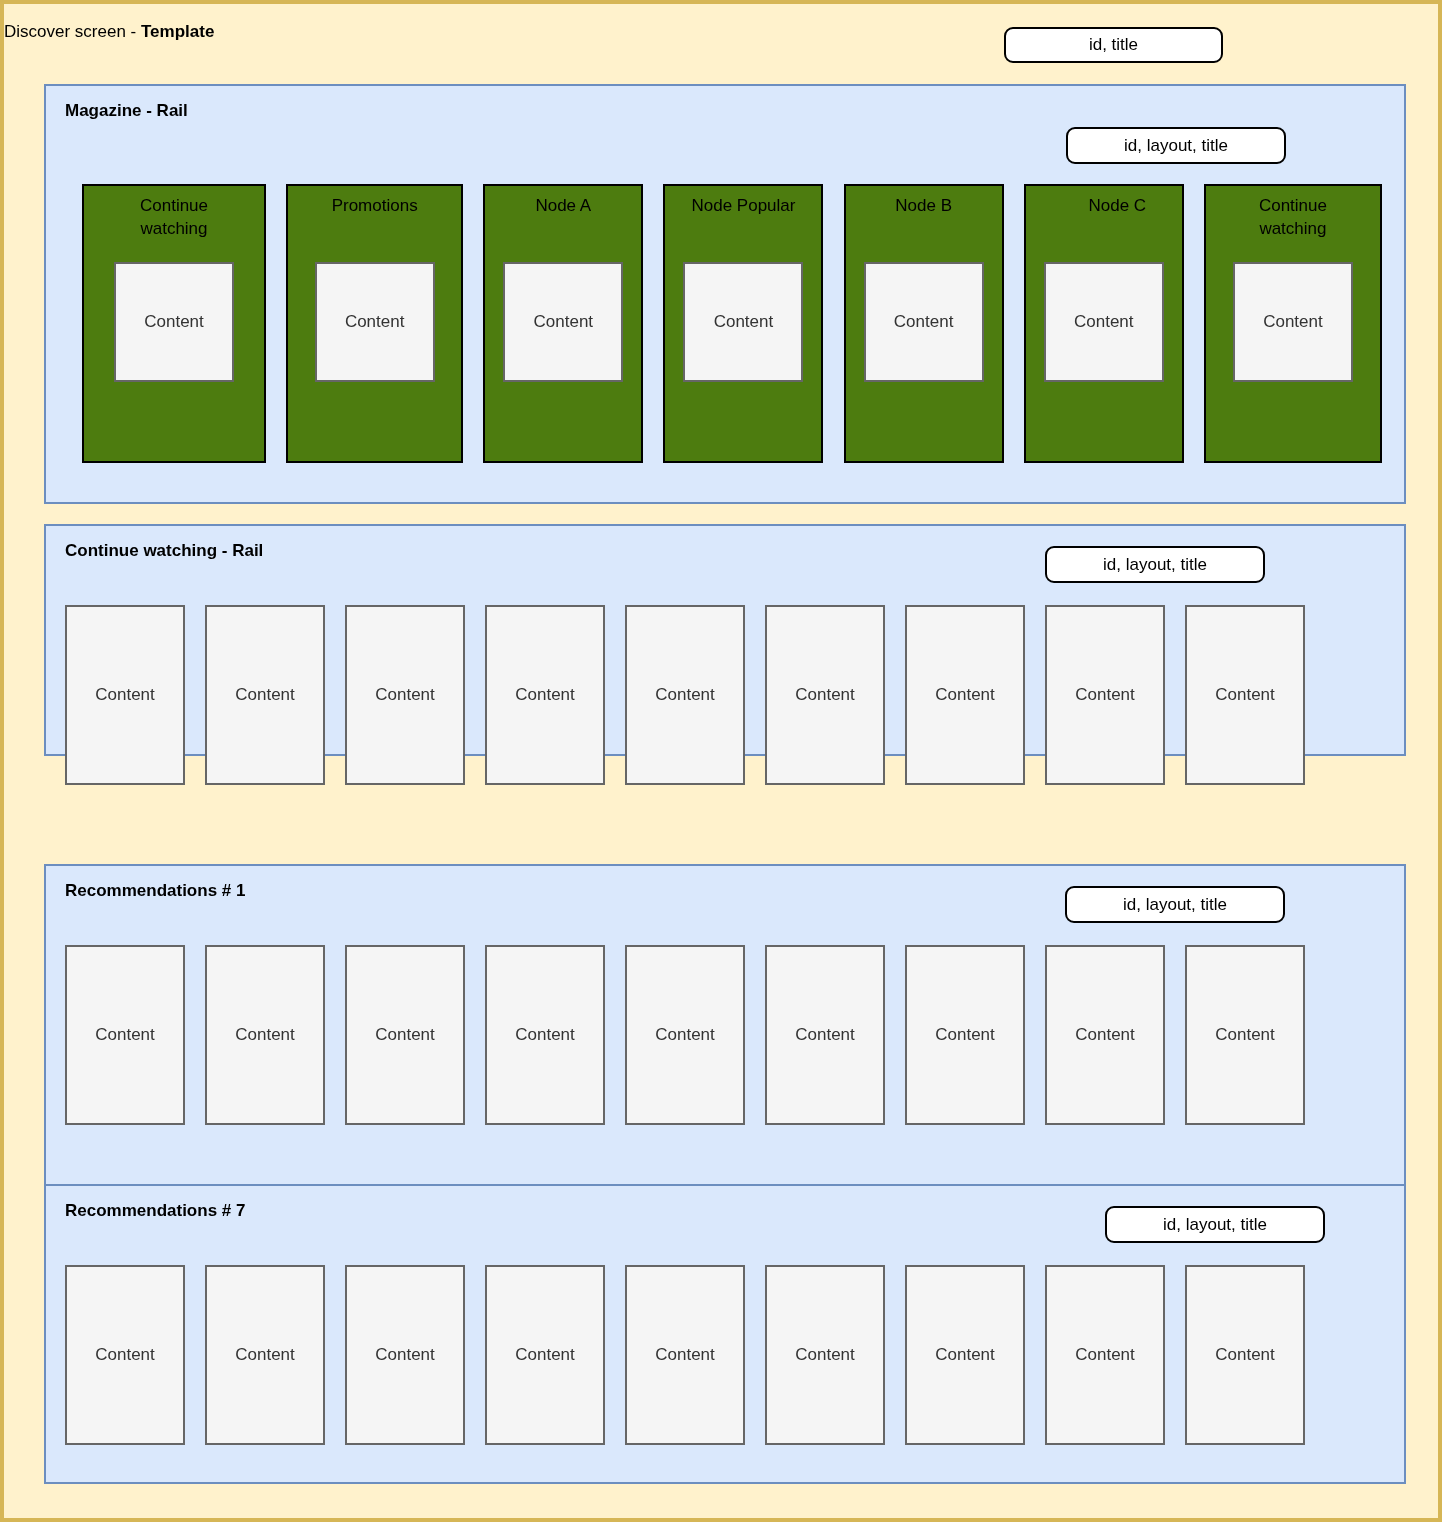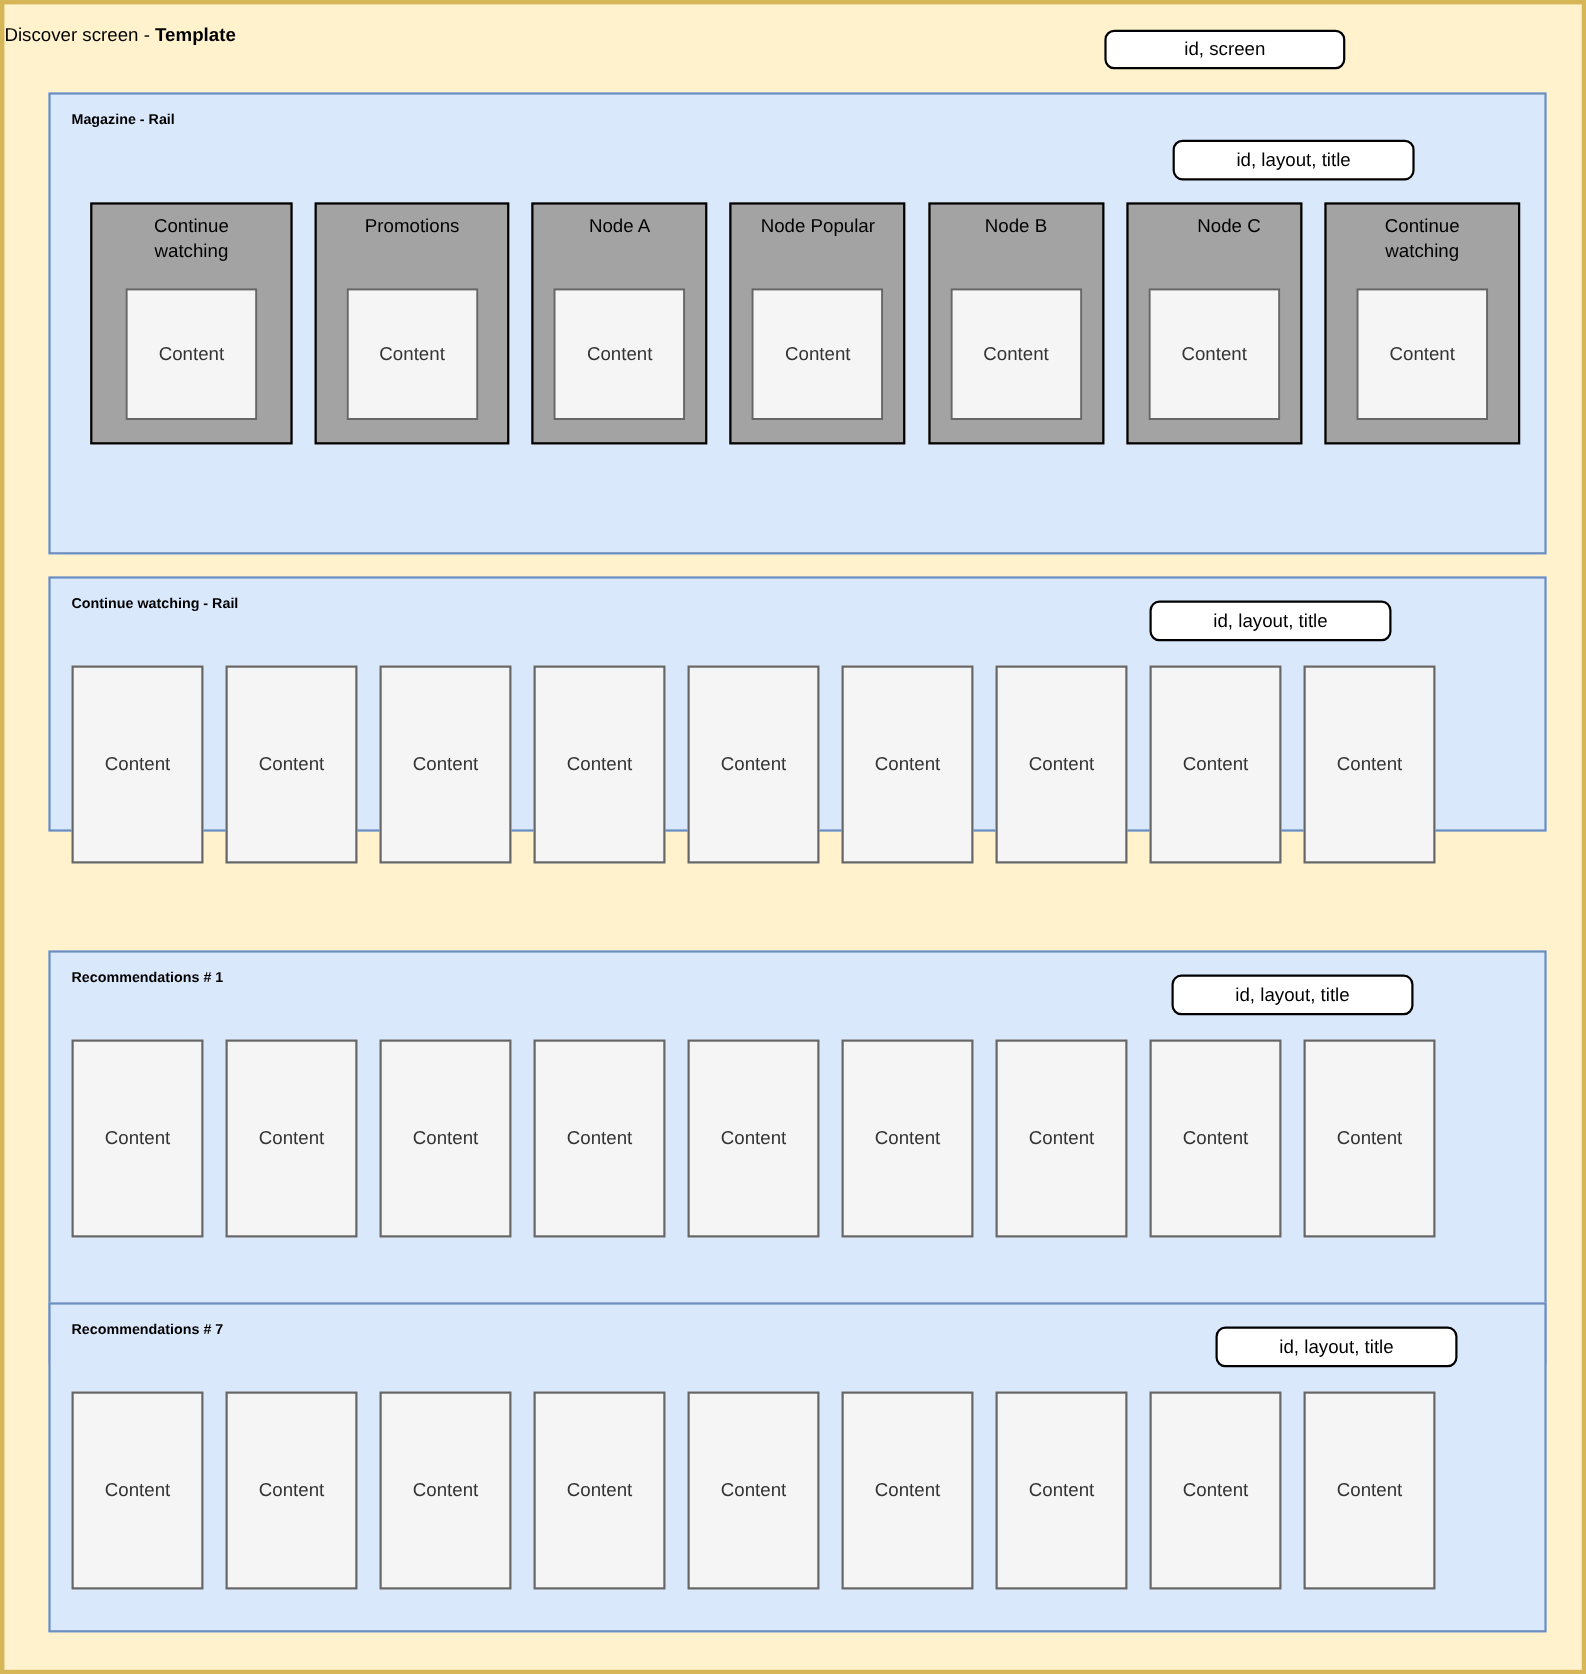--- a/index.html
+++ b/index.html
@@ -52,21 +52,21 @@
   }
   .rail-magazine { top: 80px;   height: 420px; }
   .rail-cw       { top: 520px;  height: 232px; }
   .rail-r1       { top: 860px;  height: 376px; }
   .rail-r2       { top: 1180px; height: 300px; }
 
   .rail-title {
     position: absolute;
     top: 15px;
     left: 19px;
-    font-size: 13px;
+    font-size: 17px;
     font-weight: bold;
     color: #000;
   }
 
   .rail-pill { position: absolute; width: 220px; height: 37px; }
   .rail-magazine .rail-pill { left: 1020px; top: 41px; }
   .rail-cw       .rail-pill { left: 999px;  top: 20px; }
   .rail-r1       .rail-pill { left: 1019px; top: 20px; }
   .rail-r2       .rail-pill { left: 1059px; top: 20px; }
 
@@ -75,22 +75,22 @@
     position: absolute;
     left: 36px;
     top: 98px;
     width: 1300px;
     height: 220px;
     display: flex;
     justify-content: space-between;
   }
   .mag-card {
     position: relative;
-    height: 220px;
-    background: #a3a3a3;
+    height: 279px;
+    background: #4d7c0f;
     border: 2px solid #000000;
   }
   .mag-card.c1 { width: 184px; }
   .mag-card.c2 { width: 177px; }
   .mag-card.c3 { width: 160px; }
   .mag-card.c4 { width: 160px; }
   .mag-card.c5 { width: 160px; }
   .mag-card.c6 { width: 160px; padding-left: 27px; }
   .mag-card.c7 { width: 178px; }
   .mag-card-title {
@@ -140,21 +140,21 @@
 </style>
 </head>
 <body>
 
 <div class="canvas">
 
   <div class="page-title">
     <span>Discover screen - </span><b>Template</b>
   </div>
 
-  <div class="pill top-pill">id, screen</div>
+  <div class="pill top-pill">id, title</div>
 
   <section class="rail rail-magazine">
     <div class="rail-title">Magazine - Rail</div>
     <div class="pill rail-pill">id, layout, title</div>
     <div class="card-row">
       <div class="mag-card c1">
         <div class="mag-card-title">Continue watching</div>
         <div class="mag-content">Content</div>
       </div>
       <div class="mag-card c2">

